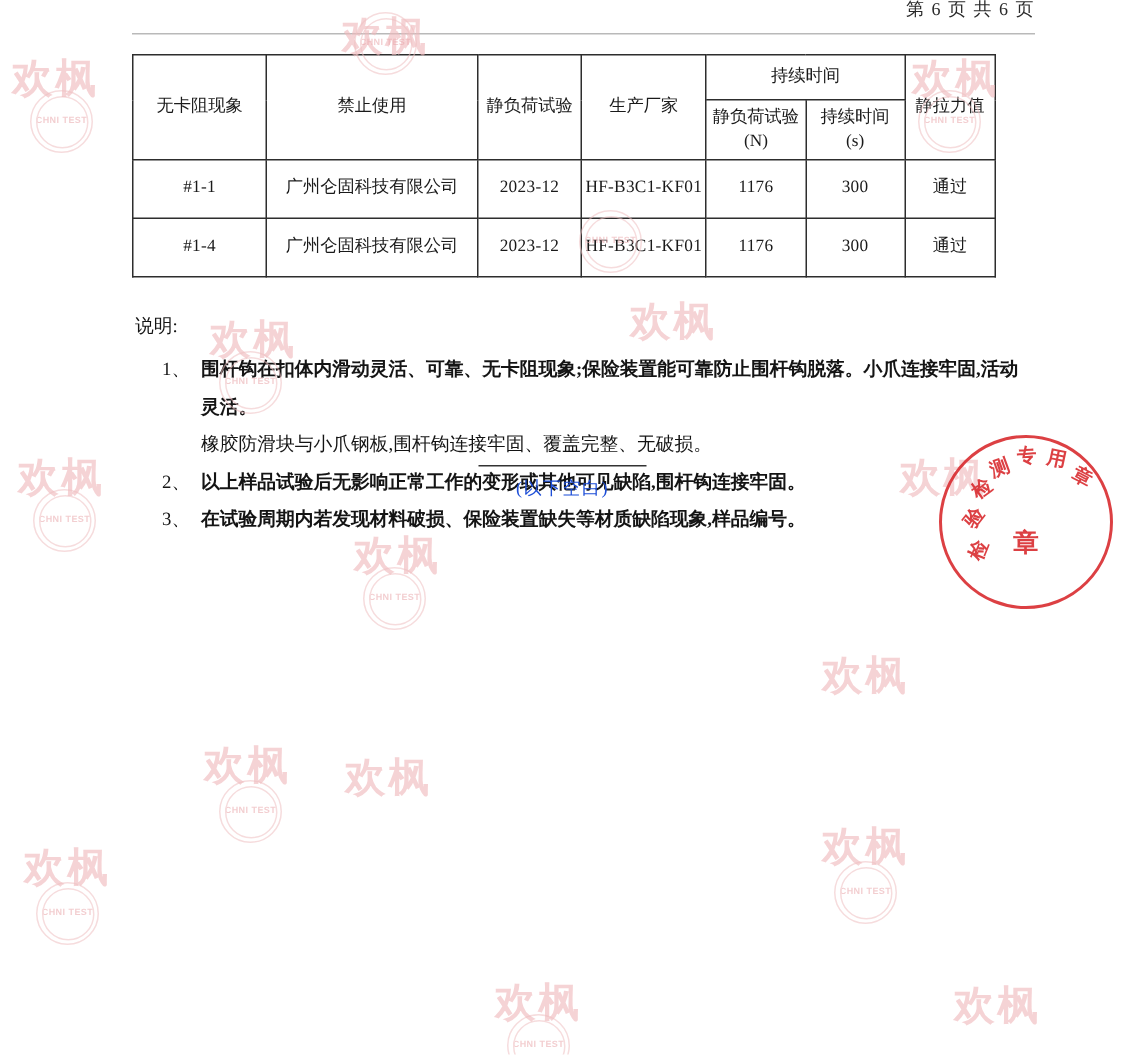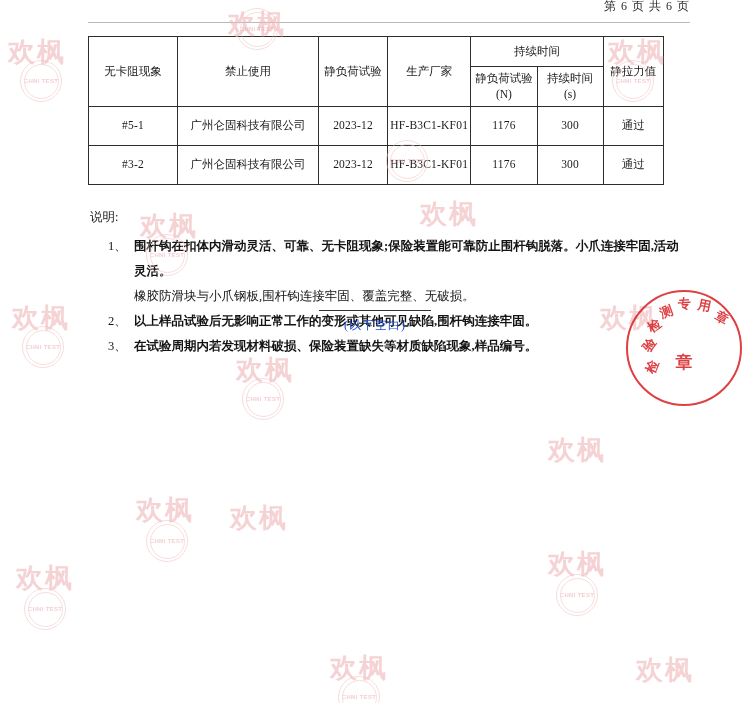--- a/index.html
+++ b/index.html
@@ -237,30 +237,30 @@
           <div>(N)</div>
         </th>
         <th>
           <div>持续时间</div>
           <div>(s)</div>
         </th>
       </tr>
     </thead>
     <tbody>
       <tr class="row-body">
-        <td class="mono-ish">#5-1</td>
+        <td class="mono-ish">#1-1</td>
         <td>广州仑固科技有限公司</td>
         <td class="mono-ish">2023-12</td>
         <td class="mono-ish">HF-B3C1-KF01</td>
         <td class="mono-ish">1176</td>
         <td class="mono-ish">300</td>
         <td>通过</td>
       </tr>
       <tr class="row-body">
-        <td class="mono-ish">#3-2</td>
+        <td class="mono-ish">#1-4</td>
         <td>广州仑固科技有限公司</td>
         <td class="mono-ish">2023-12</td>
         <td class="mono-ish">HF-B3C1-KF01</td>
         <td class="mono-ish">1176</td>
         <td class="mono-ish">300</td>
         <td>通过</td>
       </tr>
     </tbody>
   </table>
 </div>

